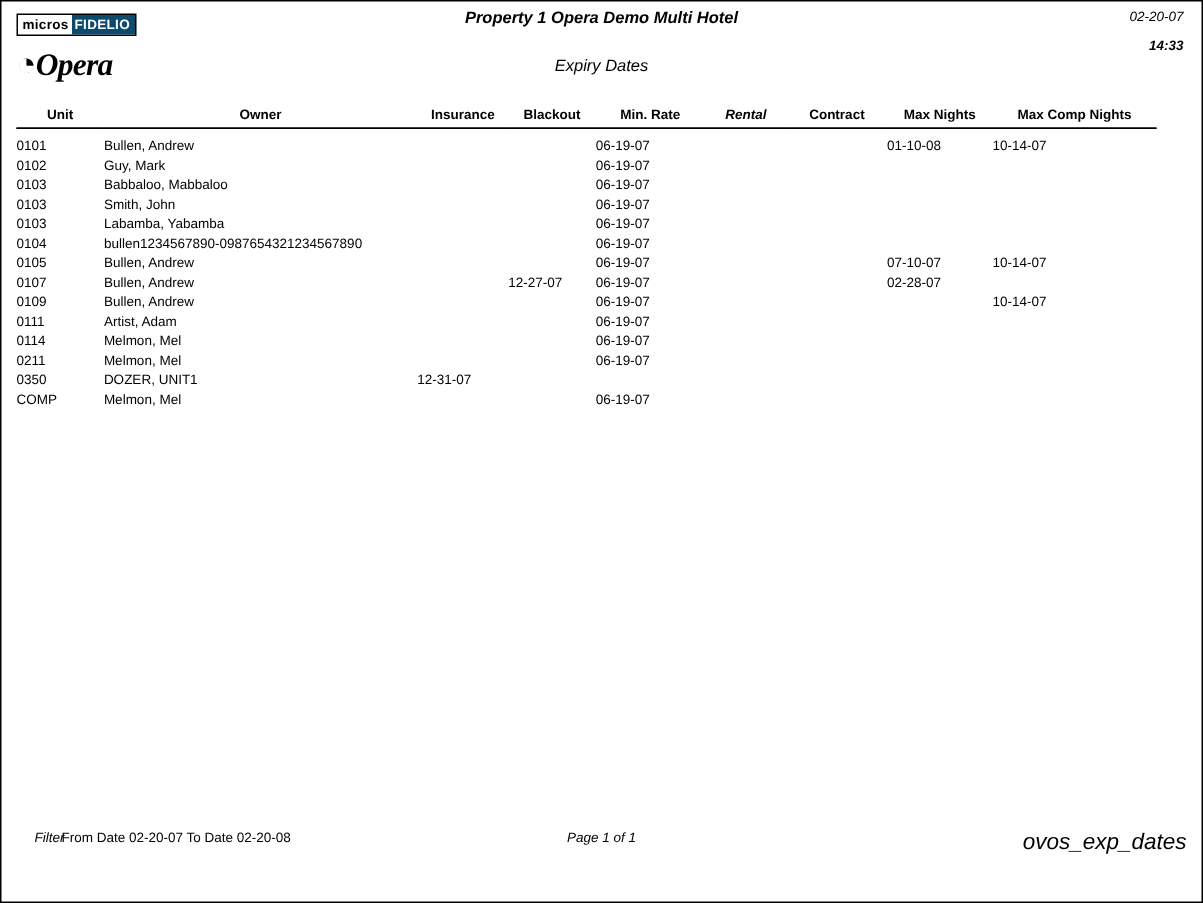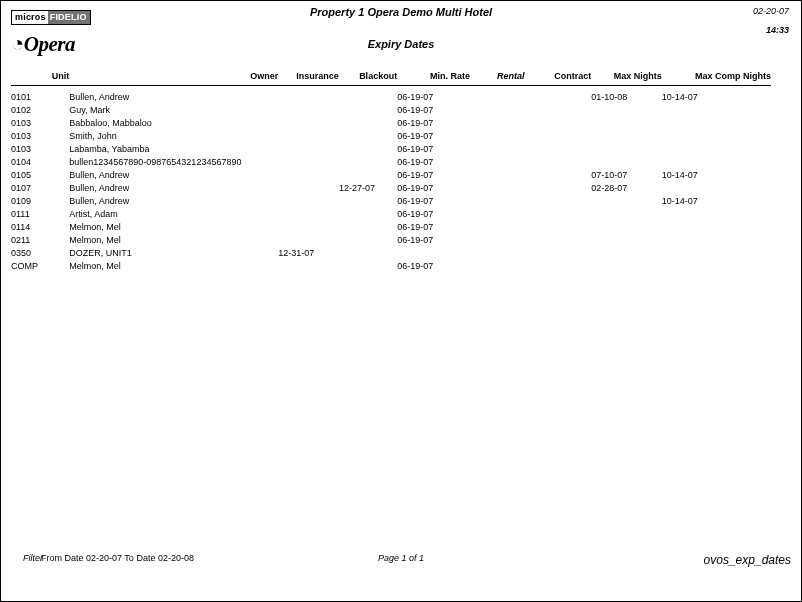--- a/index.html
+++ b/index.html
@@ -38,21 +38,21 @@
     background: #ffffff;
   }
   .mf-left {
     display: inline-block;
     padding: 1px 2px 1px 3px;
     color: #000000;
   }
   .mf-right {
     display: inline-block;
     padding: 1px 3px 1px 2px;
-    background: #737373;
+    background: #0c4a6e;
     color: #ffffff;
   }
   .opera-word {
     margin-top: 8px;
     font-size: 21px;
     line-height: 22px;
     font-weight: bold;
     font-style: italic;
     font-family: "Liberation Serif", serif;
     letter-spacing: -0.5px;
@@ -90,39 +90,39 @@
     text-align: center;
   }
   .report-title {
     position: absolute;
     left: 0;
     right: 0;
     top: 37px;
     text-align: center;
     font-size: 11px;
     font-style: italic;
-    font-weight: bold;
+    font-weight: normal;
   }
 
   
   .table-wrap {
     position: absolute;
     left: 10px;
     top: 70px;
     width: 760px;
   }
   table.report {
     width: 100%;
     border-collapse: collapse;
     font-size: 9px;
   }
   table.report thead th {
     font-size: 9px;
     font-weight: bold;
-    text-align: right;
+    text-align: center;
     padding: 0 0 4px 0;
     white-space: nowrap;
   }
   .head-row-line td {
     border-bottom: 1px solid #000000;
     height: 0;
     padding: 0;
     font-size: 0;
     line-height: 0;
   }
@@ -173,21 +173,21 @@
     right: 0;
     top: 0;
     text-align: center;
     font-size: 9px;
     font-style: italic;
   }
   .footer-report-id {
     position: absolute;
     right: 0;
     top: 0;
-    font-size: 12px;
+    font-size: 15px;
     font-style: italic;
   }
 </style>
 </head>
 <body>
 
 <div class="page">
 
   <div class="logo-block">
     <div class="micros-fidelio">

